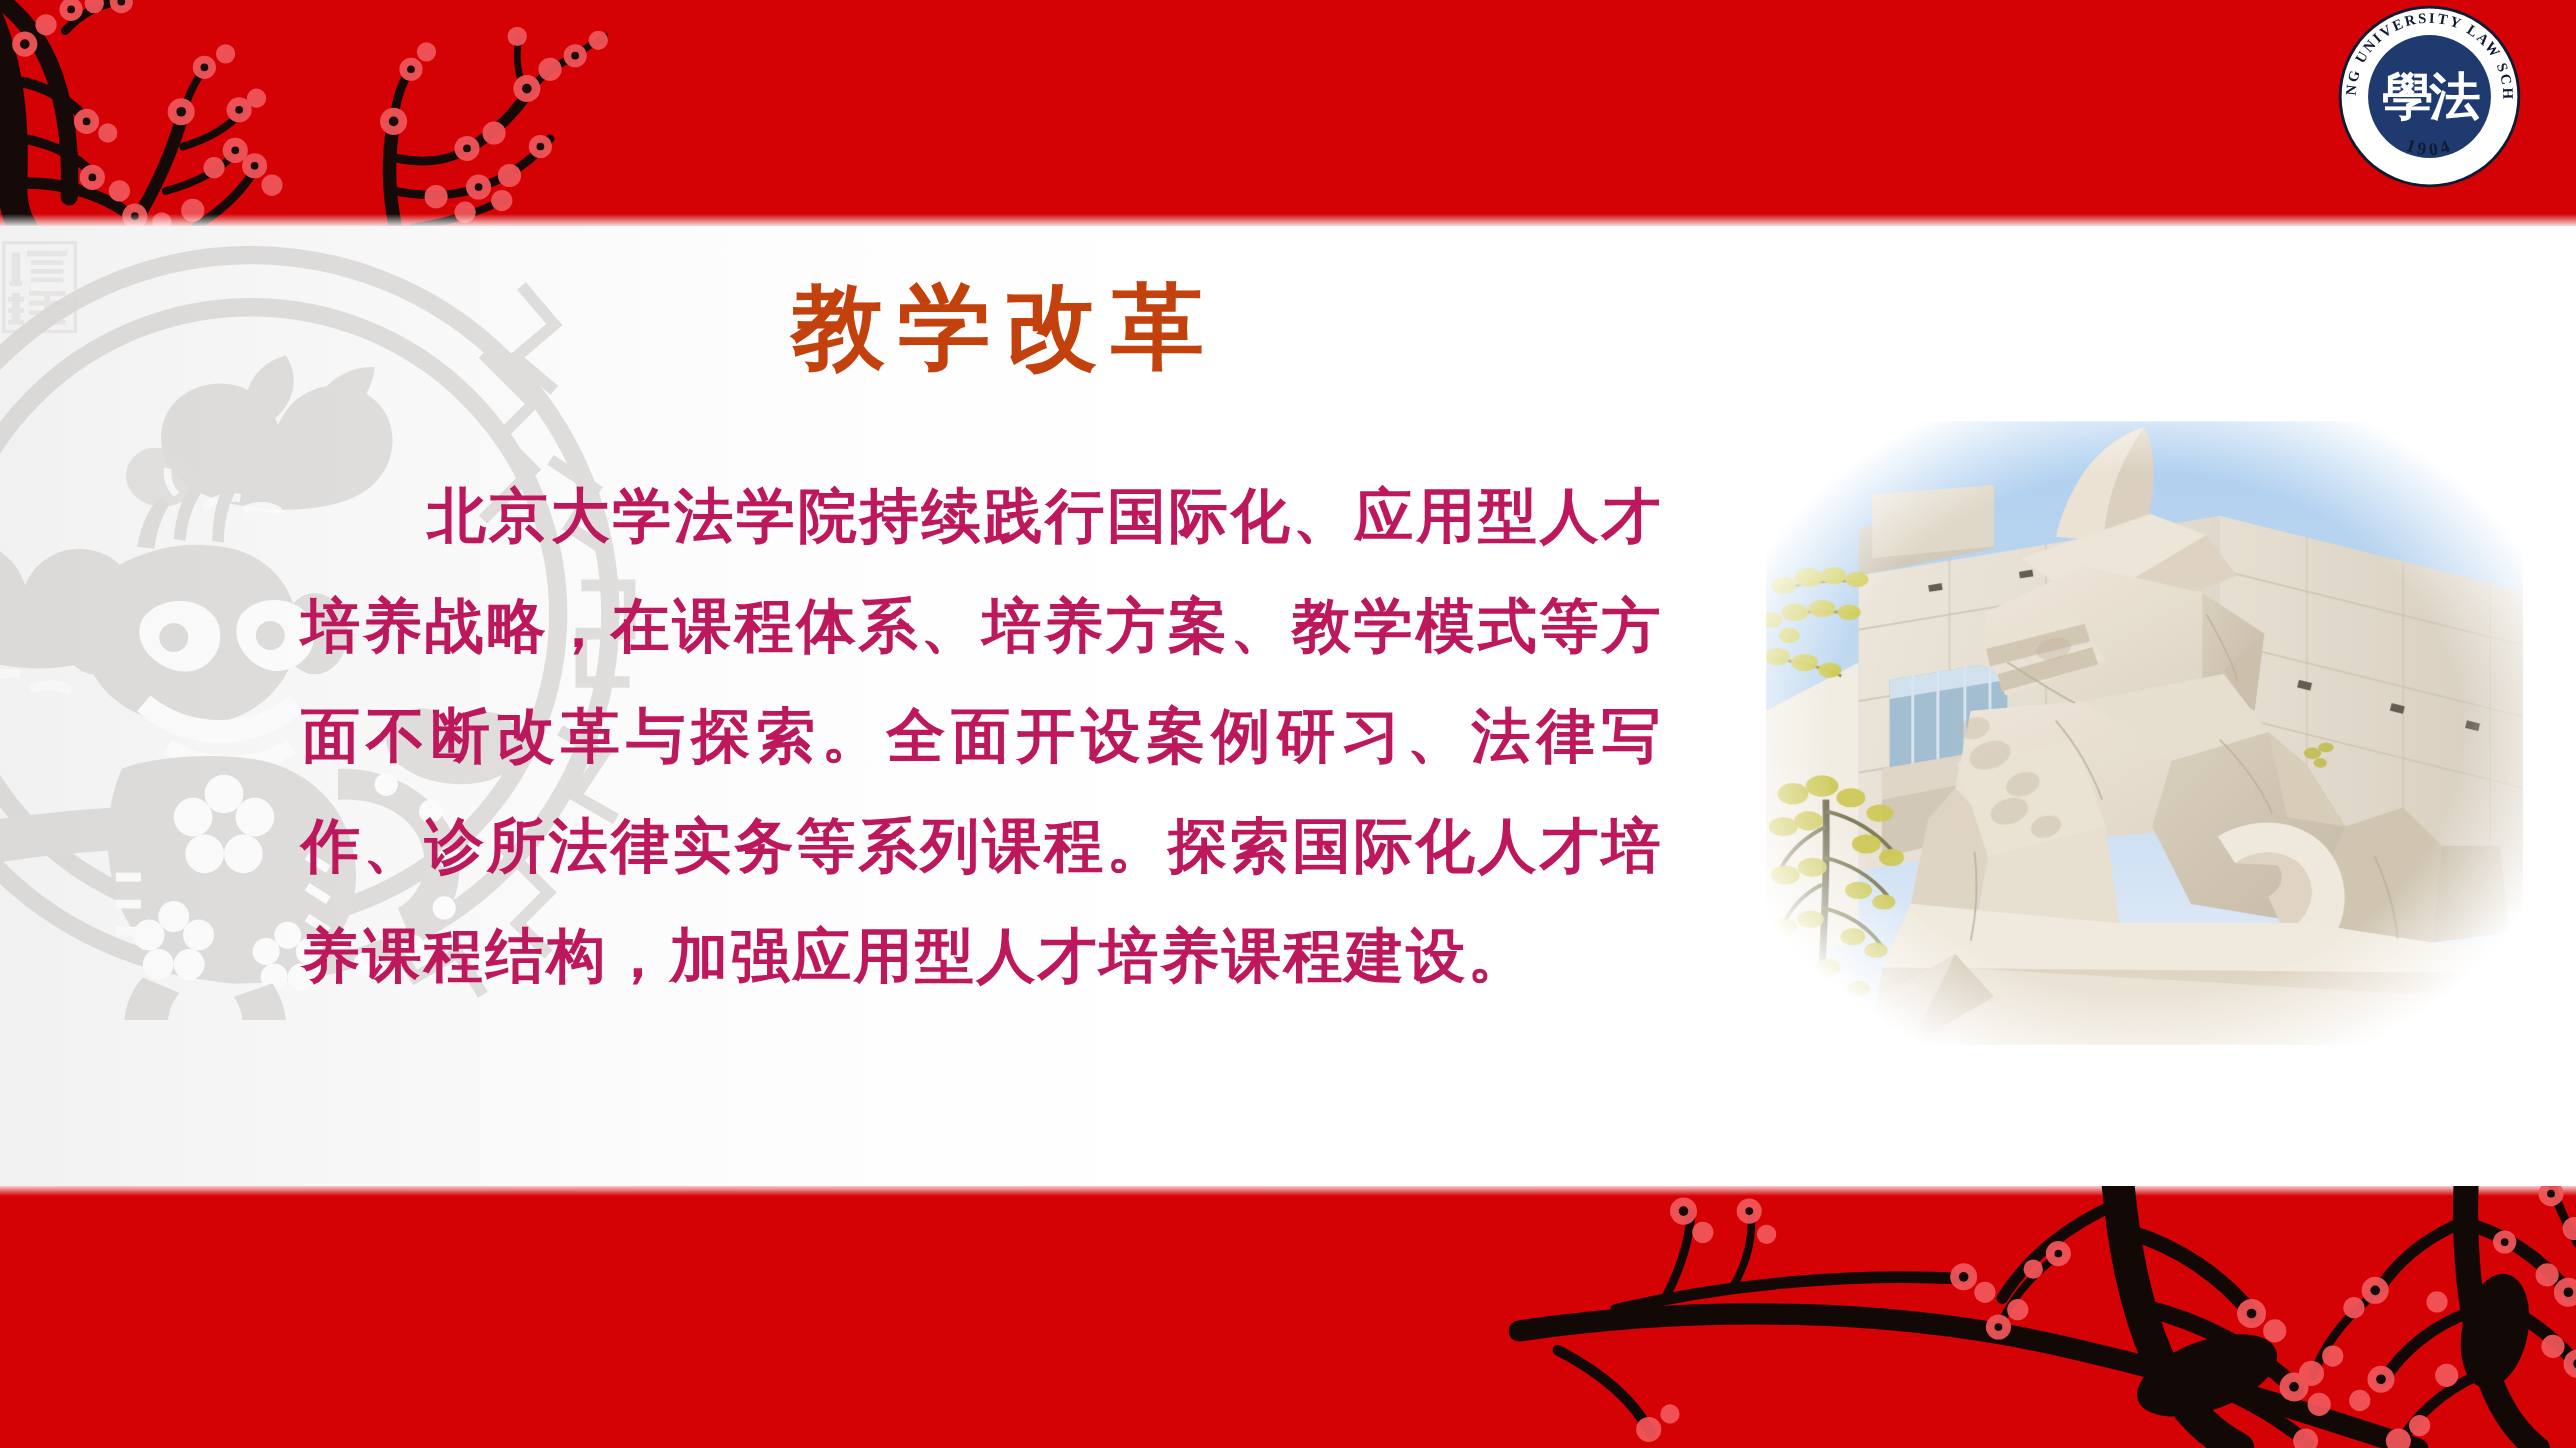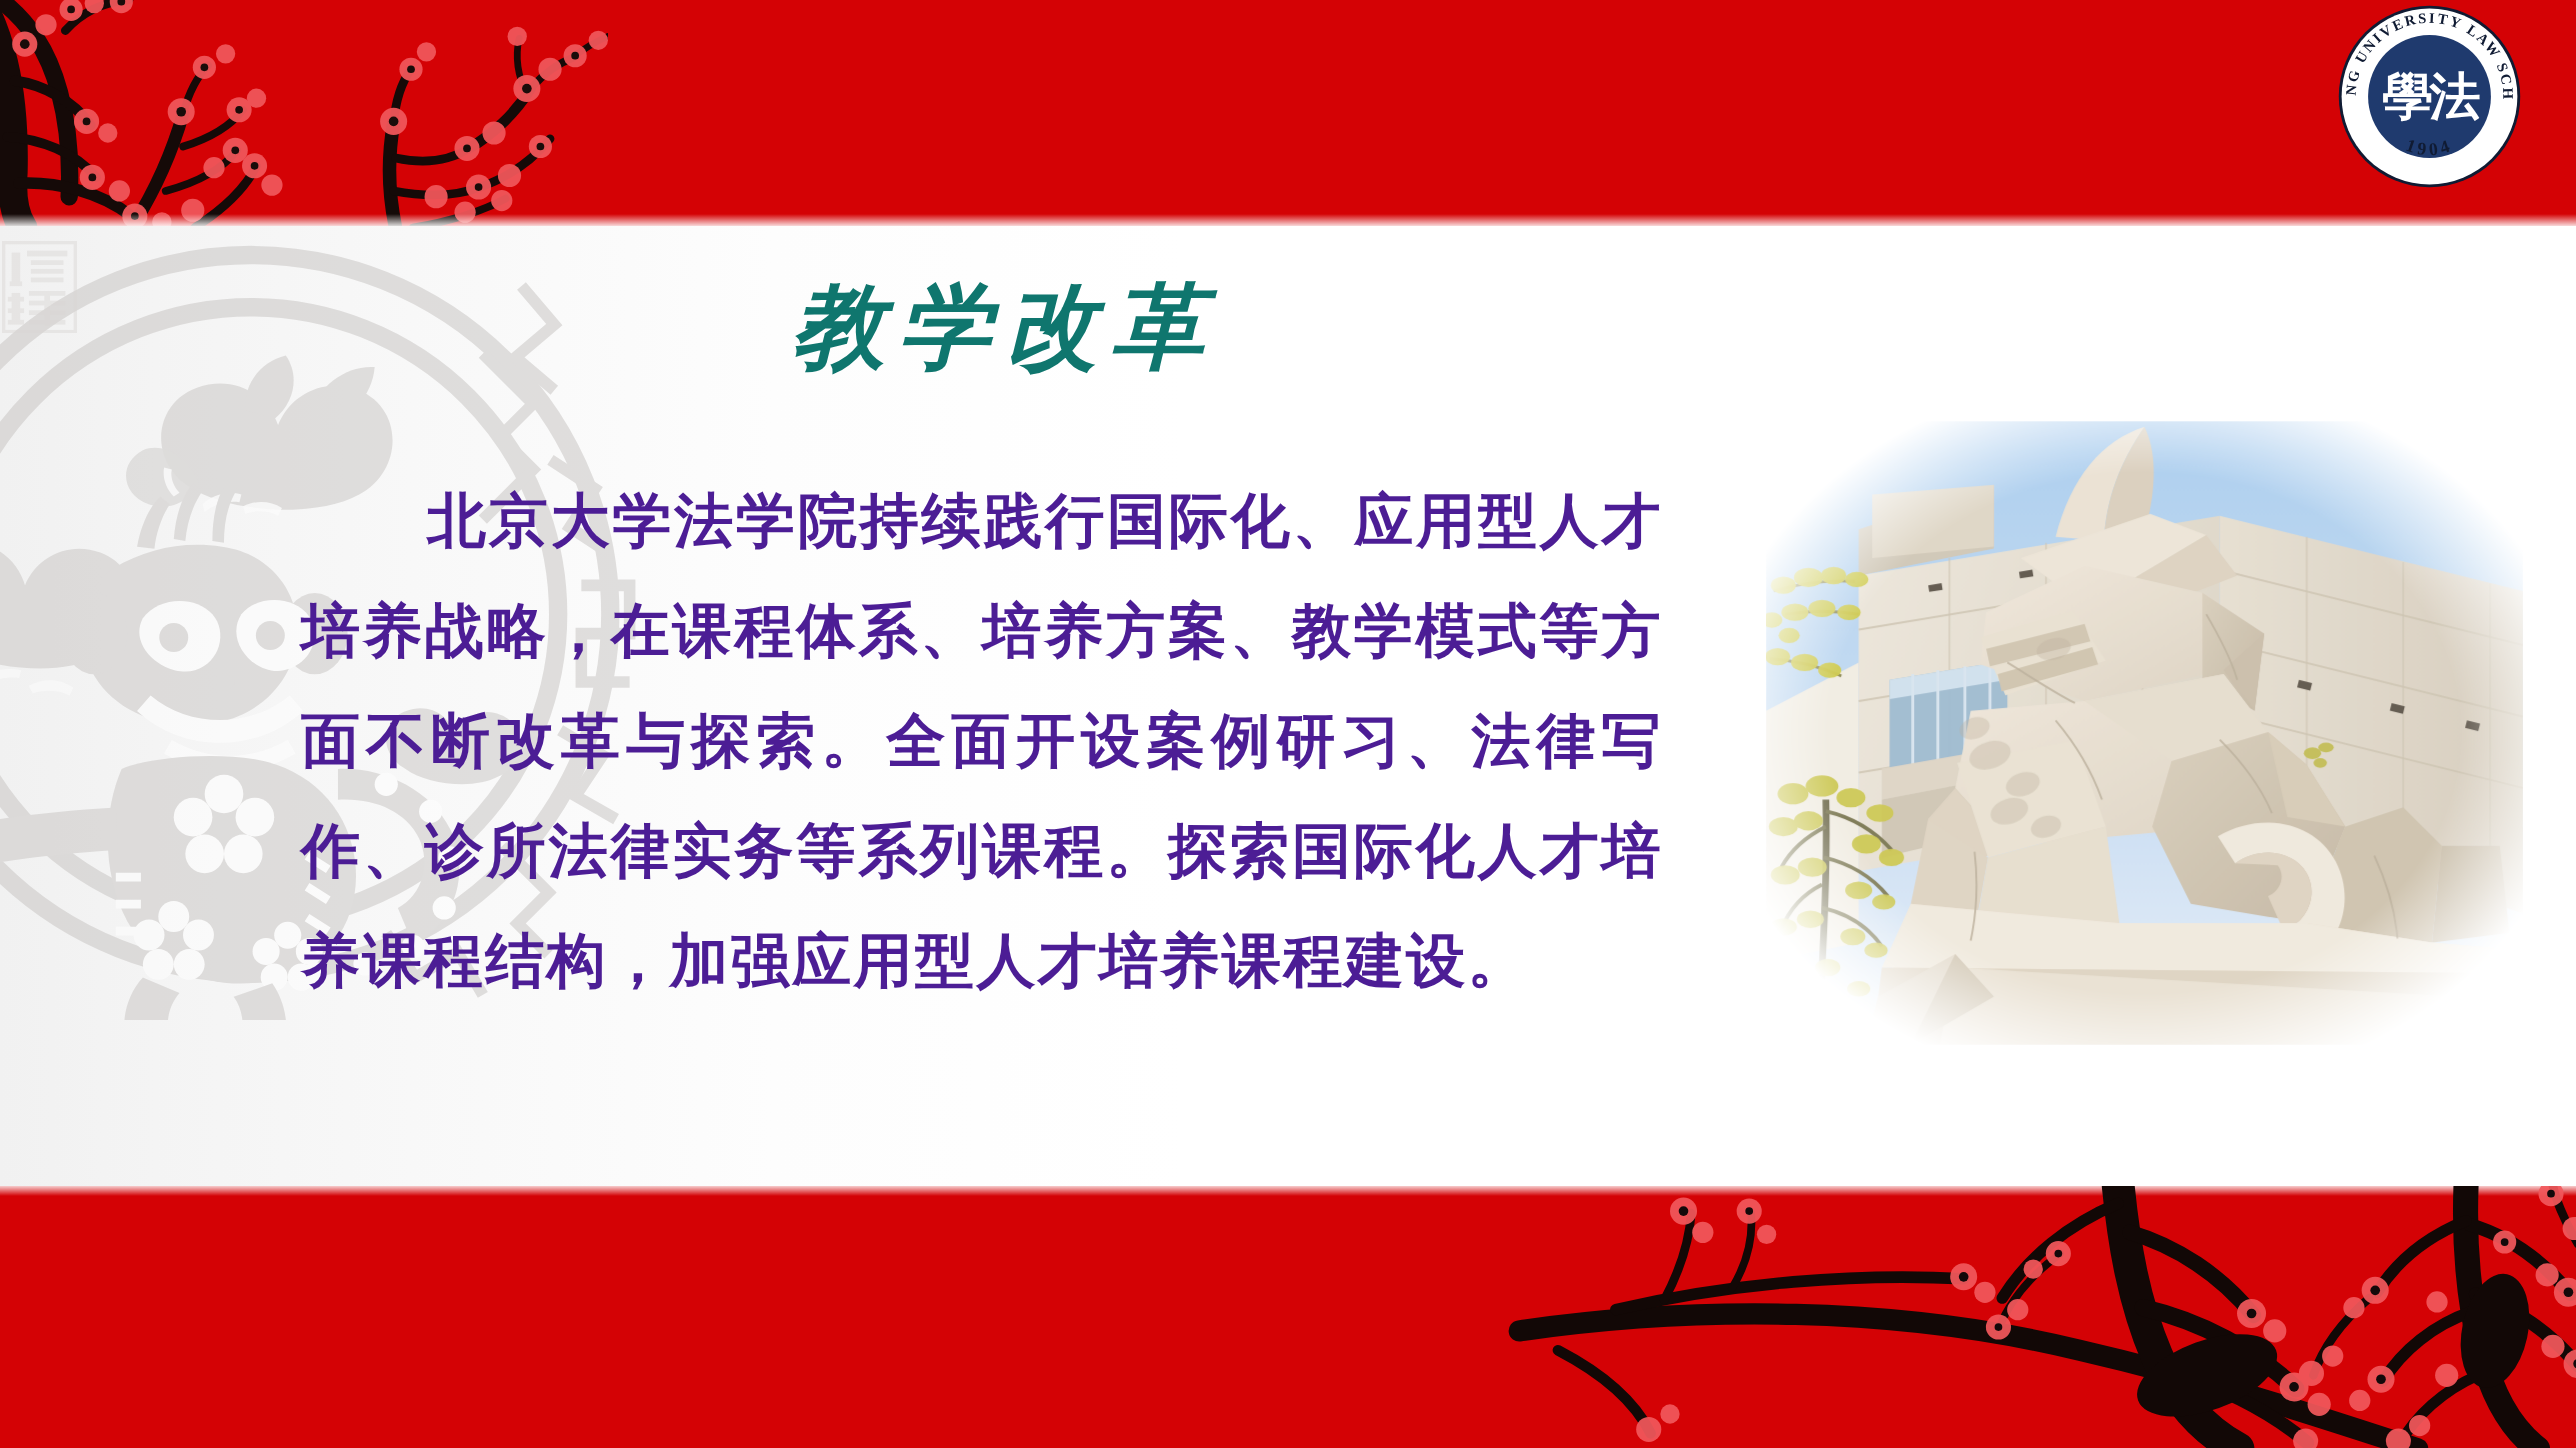--- a/index.html
+++ b/index.html
@@ -80,40 +80,39 @@
   
   .title {
     position: absolute;
     left: 734px; top: 278px;
     width: 541px;
     text-align: center;
     font-size: 93px;
     line-height: 1.05;
     letter-spacing: 13.5px;
     font-weight: 700;
-    color: #0f766e;
+    color: #c2410c;
     font-family: "DejaVu Serif", "Liberation Serif", serif;
     white-space: nowrap;
-    font-style: italic;
   }
 
   
   .body-text {
     position: absolute;
     left: 301px; top: 466px;
     width: 1362px;
-    color: #4c1d95;
+    color: #be185d;
     font-size: 59px;
     font-weight: 700;
     line-height: 110px;
     letter-spacing: 2.4px;
     text-align: justify;
     text-align-last: left;
     text-indent: 126px;
-    font-family: Liberation Serif, serif;
+    font-family: Liberation Mono, monospace;
   }
 
   
   .photo-wrap {
     position: absolute;
     left: 1766px; top: 421px;
     width: 757px; height: 624px;
   }
   .photo-wrap svg { display: block; width: 100%; height: 100%; }
 </style>

